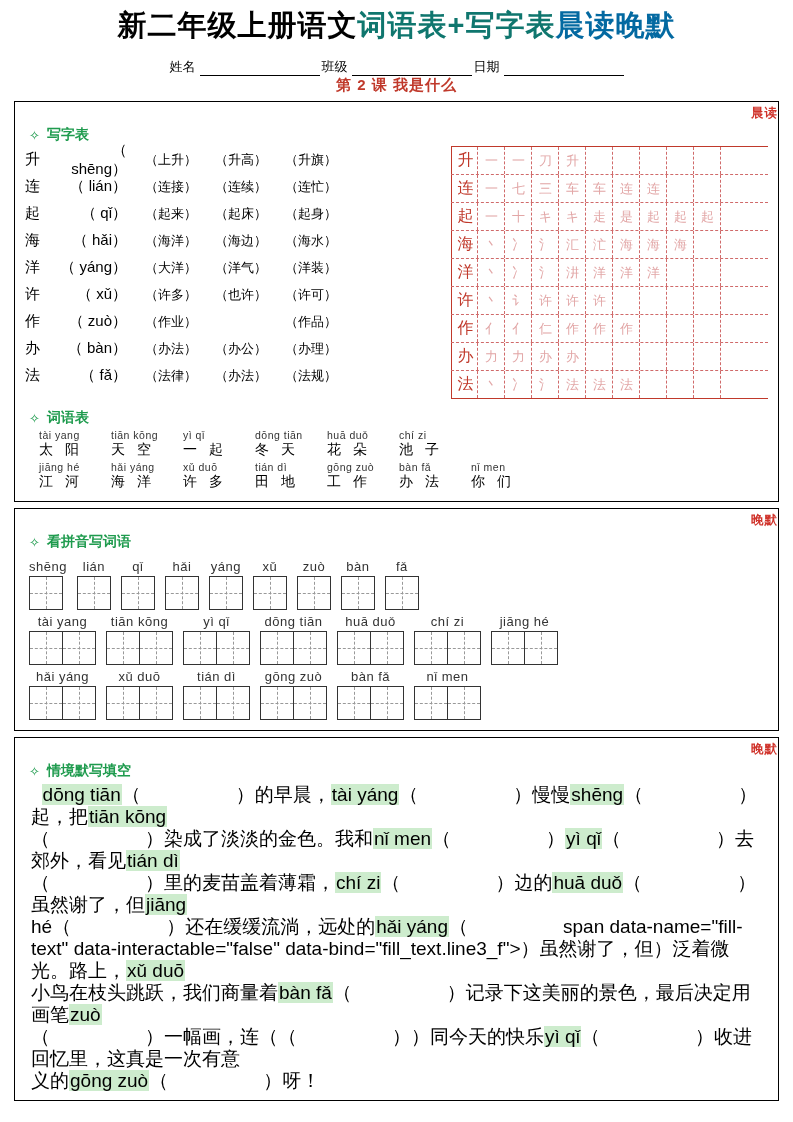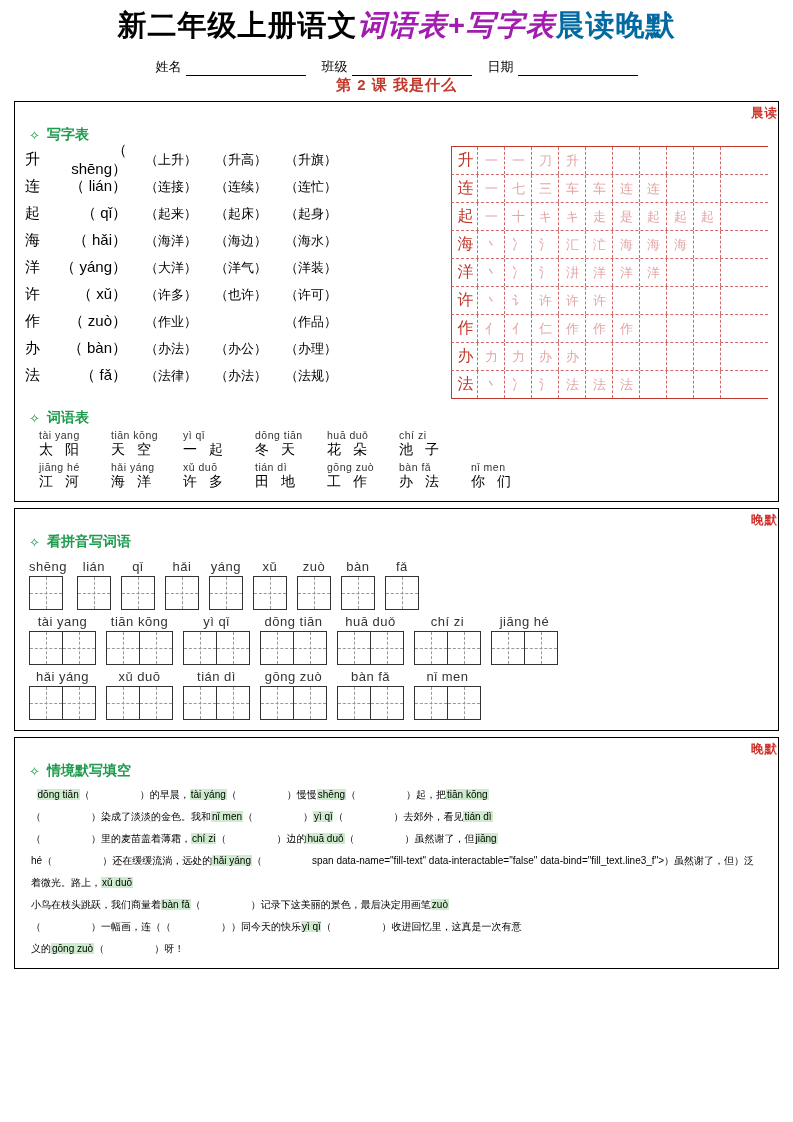--- a/index.html
+++ b/index.html
@@ -13,27 +13,27 @@
   }
   .page{width:793px;height:1032px;position:relative;padding:0;box-sizing:border-box;border-radius:17px;}
 
   
   .title-row{
     display:flex;align-items:baseline;justify-content:center;
     font-size:29px;font-weight:bold;letter-spacing:1px;
     padding:6px 0 2px 0;white-space:nowrap;
   }
   .t-black{color:#000;}
-  .t-red{color:#a21caf;font-style:italic;}
+  .t-red{color:#0f766e;}
   .t-green{color:#0369a1;}
   .t-blue{color:#2b56c4;}
 
   
   .info-line{
-    display:flex;align-items:flex-start;justify-content:center;gap:16px;
+    display:flex;align-items:flex-start;justify-content:center;gap:2px;
     font-size:13px;margin-top:10px;
   }
   .info-item{display:flex;align-items:flex-end;}
   .info-label{margin-right:4px;}
   .info-blank{display:inline-block;border-bottom:1px solid #000;width:120px;height:13px;}
 
   
   .lesson-title{
     text-align:center;color:#c0392b;font-size:15px;font-weight:bold;
     letter-spacing:1px;
@@ -103,21 +103,21 @@
     position:relative;background:#fff;
   }
   .tian:before,.tian:after{
     content:"";position:absolute;
   }
   .tian:before{left:50%;top:0;bottom:0;border-left:1px dashed #999;}
   .tian:after{top:50%;left:0;right:0;border-top:1px dashed #999;}
   .tian.two{margin-left:-1px;}
 
   
-  .fill{padding:2px 16px 8px 16px;font-size:10px;line-height:22px;}
+  .fill{padding:2px 16px 8px 16px;font-size:19px;line-height:22px;}
   .fill p{margin:0;text-indent:0;}
   .hl{background:#cdeccd;padding:0 1px;}
 </style>
 </head>
 <body>
 
 <div class="page">
 
   <div class="title-row">
     <span class="t-black">新二年级上册语文</span>

